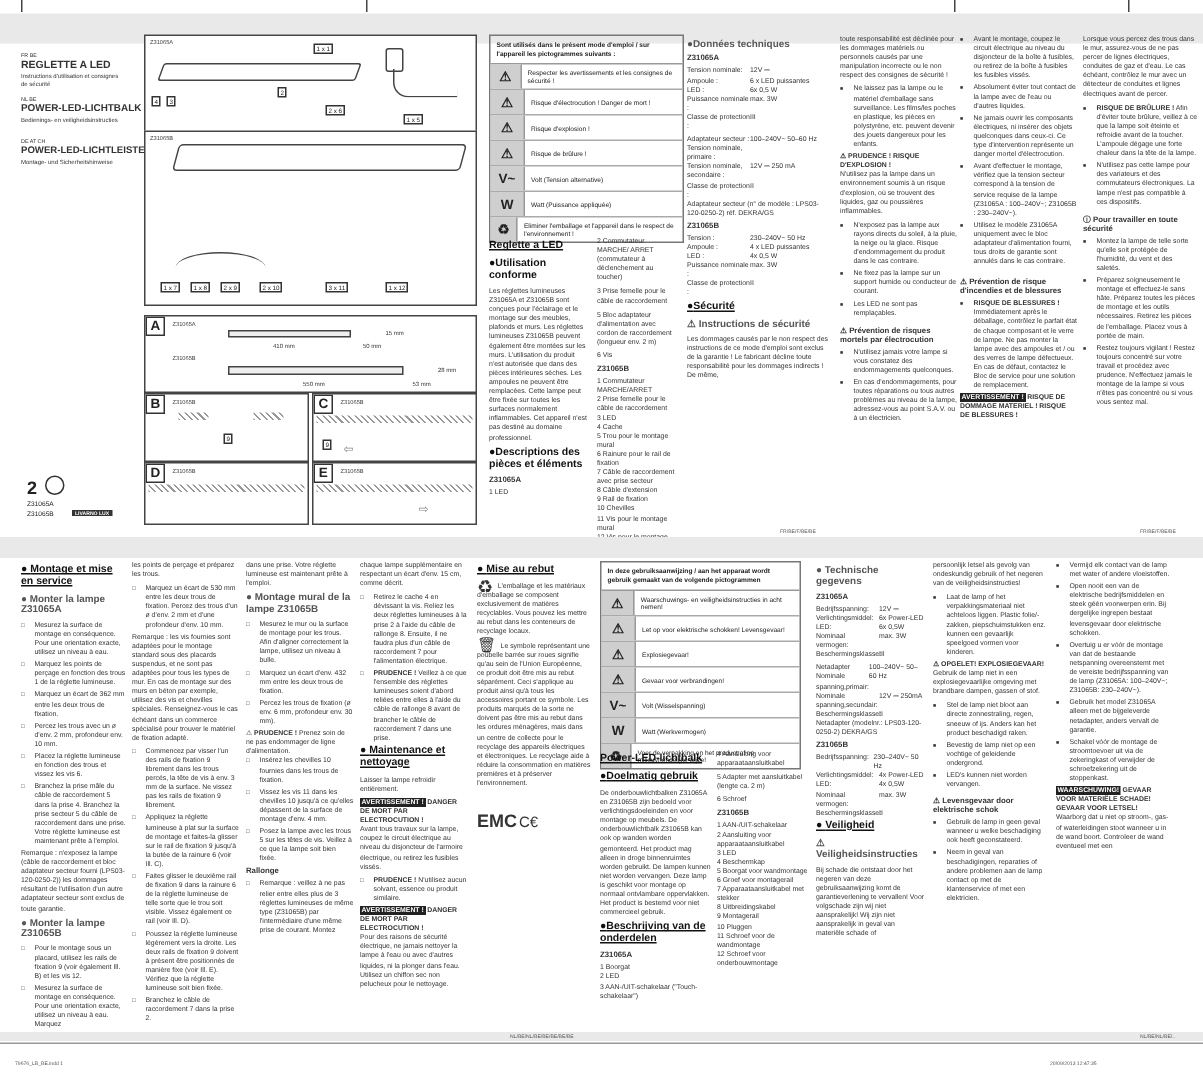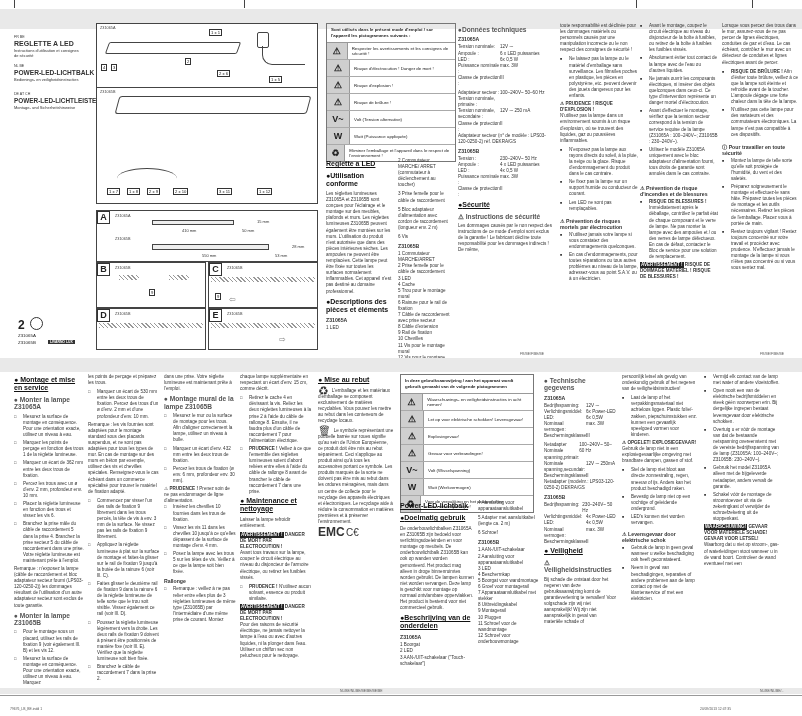--- a/index.html
+++ b/index.html
@@ -331,21 +331,21 @@
   <div><span class="sign">AVERTISSEMENT !</span> <b>DANGER DE MORT PAR ELECTROCUTION !</b></div>
   <p>Avant tous travaux sur la lampe, coupez le circuit électrique au niveau du disjoncteur de l'armoire électrique, ou retirez les fusibles vissés.</p>
   <div class="b"><b>PRUDENCE !</b> <span>N'utilisez aucun solvant, essence ou produit similaire.</span></div>
   <div><span class="sign">AVERTISSEMENT !</span> <b>DANGER DE MORT PAR ELECTROCUTION !</b></div>
   <p>Pour des raisons de sécurité électrique, ne jamais nettoyer la lampe à l'eau ou avec d'autres liquides, ni la plonger dans l'eau. Utilisez un chiffon sec non pelucheux pour le nettoyage.</p>
 </div>
 <div class="col" style="left:318px;top:374px;width:76px;">
   <div class="h1u">● <span>Mise au rebut</span></div>
   <p><span style="font-size:12px;float:left;margin-right:3px;">♻</span><span>L'emballage et les matériaux d'emballage se composent exclusivement de matières recyclables. Vous pouvez les mettre au rebut dans les conteneurs de recyclage locaux.</span></p>
   <p style="clear:both;"><span style="font-size:10px;float:left;margin-right:3px;">🗑</span><span>Le symbole représentant une poubelle barrée sur roues signifie qu'au sein de l'Union Européenne, ce produit doit être mis au rebut séparément. Ceci s'applique au produit ainsi qu'à tous les accessoires portant ce symbole. Les produits marqués de la sorte ne doivent pas être mis au rebut dans les ordures ménagères, mais dans un centre de collecte pour le recyclage des appareils électriques et électroniques. Le recyclage aide à réduire la consommation en matières premières et à préserver l'environnement.</span></p>
-  <div style="margin-top:4px;"><span style="font-weight:bold;font-size:12px;">EMC</span> <span style="font-size:10px;">C€</span></div>
+  <div style="margin-top:19px;"><span style="font-weight:bold;font-size:12px;">EMC</span> <span style="font-size:10px;">C€</span></div>
 </div>
 
 <div class="ptable" style="left:400px;top:374px;width:132px;">
   <div class="hd">In deze gebruiksaanwijzing / aan het apparaat wordt gebruik gemaakt van de volgende pictogrammen</div>
   <div class="r">
       <div class="ic">⚠</div>
       <div class="tx">Waarschuwings- en veiligheidsinstructies in acht nemen!</div>
     </div>
   <div class="r">
       <div class="ic">⚠</div>

